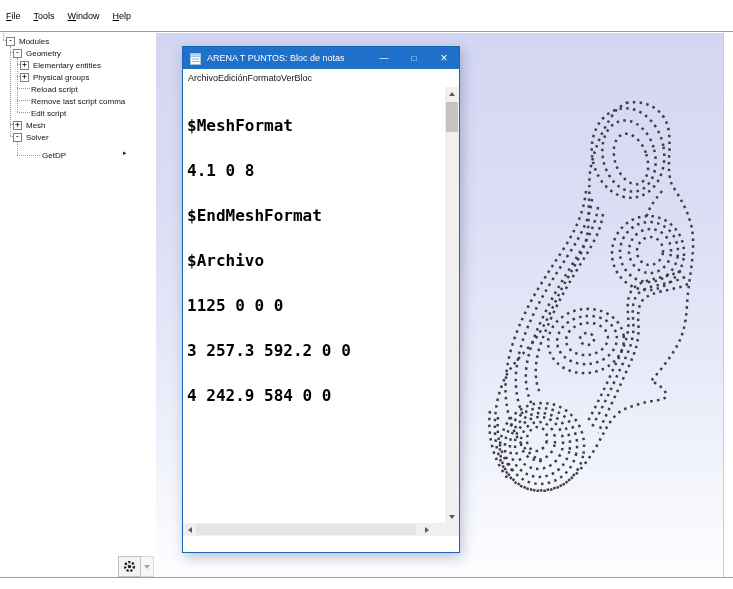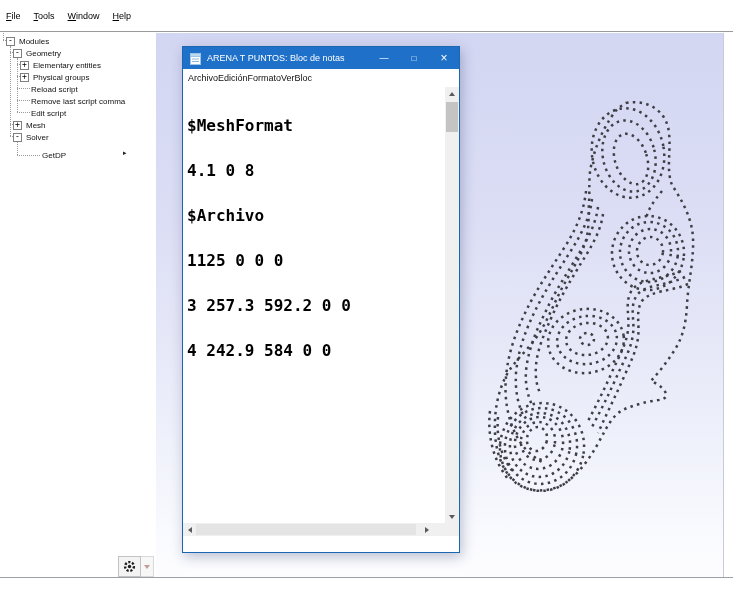--- a/index.html
+++ b/index.html
@@ -231,20 +231,21 @@
     <span class="np-mi">Archivo</span>
     <span class="np-mi">Edición</span>
     <span class="np-mi">Formato</span>
     <span class="np-mi">Ver</span>
     <span class="np-mi">Bloc</span>
   </div>
   <div class="np-body">
     <div class="np-text">
       <div>$MeshFormat</div>
       <div>4.1 0 8</div>
+      <div>$EndMeshFormat</div>
       <div>$Archivo</div>
       <div>1125 0 0 0</div>
       <div>3 257.3 592.2 0 0</div>
       <div>4 242.9 584 0 0</div>
       
       
       
       
       
       

